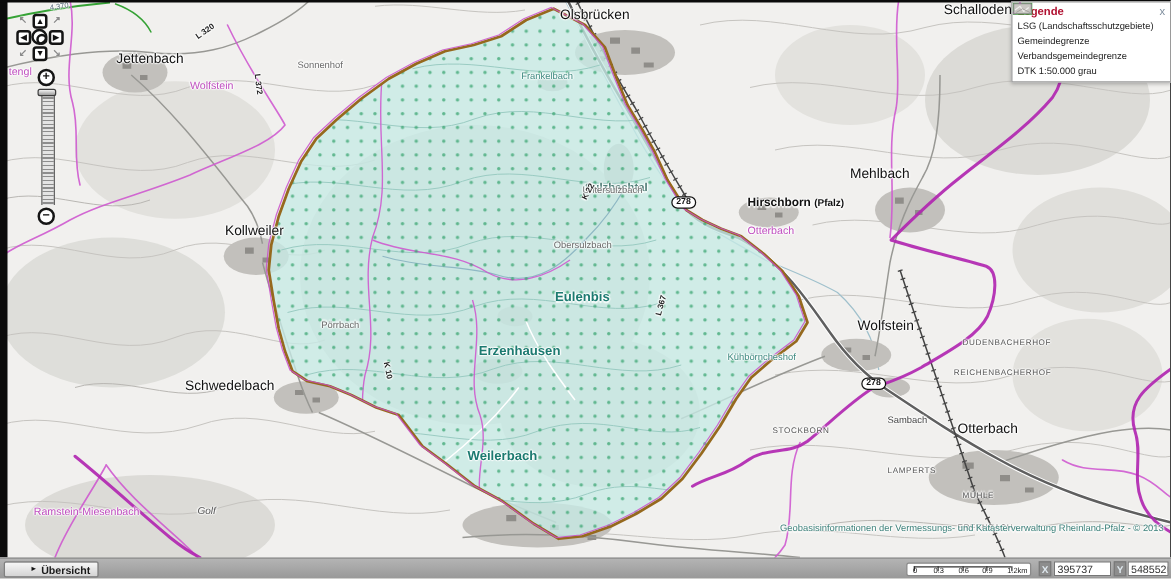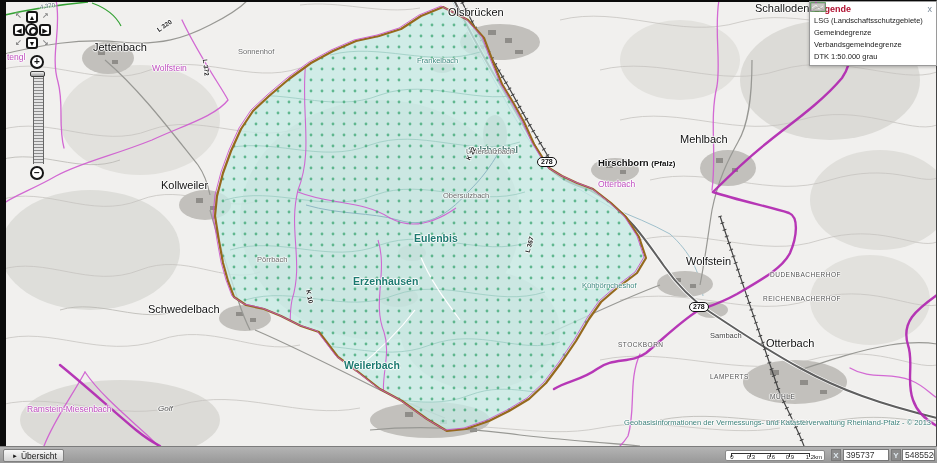--- a/index.html
+++ b/index.html
@@ -10,21 +10,21 @@
   .edge-left{position:absolute;left:0;top:0;width:6px;height:446px;background:#0b0b0b;z-index:30;}
   .edge-top{position:absolute;left:0;top:0;width:937px;height:2px;background:#0b0b0b;z-index:30;}
   .edge-right{position:absolute;right:0;top:0;width:1px;height:446px;background:#444;z-index:30;}
 
   
   .ml{position:absolute;white-space:nowrap;z-index:10;
       text-shadow:-1px 0 1px #fff,1px 0 1px #fff,0 -1px 1px #fff,0 1px 1px #fff;}
   .t-town{font-size:11px;font-weight:normal;color:#111;}
   .t-town-sm{font-size:9.5px;font-weight:bold;color:#111;}
   .t-suffix{font-size:8px;font-weight:bold;color:#111;}
-  .t-town2{font-size:10.5px;font-weight:bold;color:#1c7a70;}
+  .t-town2{font-size:10.5px;font-weight:bold;color:#1c7a70;margin-left:30px;}
   .t-valley{font-size:9px;font-weight:bold;color:#46766f;}
   .t-sm{font-size:7.5px;color:#6b6b6b;margin-top:20px;}
   .t-smteal{font-size:7.5px;color:#3f8a80;}
   .t-mag{font-size:8.5px;color:#c04fc0;}
   .t-caps{font-size:6.5px;color:#555;letter-spacing:.5px;}
   .t-wm{font-size:27px;font-weight:bold;color:rgba(52,148,138,.55);letter-spacing:7px;text-shadow:none;}
   .t-road{font-size:6.5px;font-weight:bold;color:#222;}
   .t-badge{font-size:7px;font-weight:bold;color:#111;background:#fff;border:1px solid #111;
            border-radius:6px;padding:0 3px;line-height:8px;text-shadow:none;}
   .t-italic{font-style:italic;font-size:8px;color:#555;}
@@ -58,23 +58,23 @@
   .legend-ic{width:17px;height:10px;flex:0 0 17px;margin-right:3px;}
   .legend-lb{font-size:7.5px;color:#222;white-space:nowrap;}
 
   
   .attrib{position:absolute;right:6px;bottom:19px;font-size:7.5px;color:#3f837c;z-index:20;
           text-shadow:-1px 0 1px #fff,1px 0 1px #fff,0 -1px 1px #fff,0 1px 1px #fff;padding-left:16px;}
 
   
   .statusbar{position:absolute;left:0;bottom:0;width:937px;height:17px;z-index:60;
              background:linear-gradient(#b4b4b4,#989898);border-top:1px solid #7c7c7c;box-sizing:border-box;}
-  .ov-btn{position:absolute;left:3px;top:2px;height:13px;padding:0 6px 0 8px;display:flex;align-items:center;
+  .ov-btn{position:absolute;left:3px;top:2px;height:13px;padding:0 6px 0 20px;display:flex;align-items:center;
           background:linear-gradient(#f7f7f7,#d4d4d4);border:1px solid #808080;border-radius:2px;
-          font-size:8.5px;color:#1a1a1a;cursor:pointer;box-sizing:border-box;}
+          font-size:8.5px;color:#1a1a1a;cursor:pointer;box-sizing:border-box;font-weight:bold;}
   .ov-arrow{font-size:6px;margin-right:3px;color:#111;}
   .scalebar{position:absolute;right:112px;top:3px;width:100px;height:11px;background:#fff;
             border:1px solid #8a8a8a;border-radius:2px;box-sizing:border-box;}
   .sb-line{position:absolute;left:5px;top:2px;width:78px;height:1px;background:#333;}
   .sb-tick{position:absolute;top:2px;width:1px;height:4px;background:#333;}
   .sb-num{position:absolute;top:3px;font-size:6px;color:#222;transform:translateX(-50%);}
   .sb-unit{position:absolute;top:3px;right:2px;font-size:6px;color:#222;}
   .coord-chip{position:absolute;top:2px;width:10px;height:12px;background:#8d8d8d;border:1px solid #7a7a7a;
               color:#dfe8ee;font-size:8px;font-weight:bold;text-align:center;line-height:12px;box-sizing:border-box;}
   .coord-input{position:absolute;top:2px;height:12px;background:#fff;border:1px solid #777;
@@ -250,21 +250,21 @@
       <g fill="none" stroke="#b127b1" stroke-width="2.4" opacity="0.92" stroke-linecap="round">
         <path d="M838,0 C852,32 856,58 842,78 C820,104 790,124 768,142 C745,160 727,178 713,192"></path>
         <path d="M713,192 C737,200 766,206 789,213 C799,217 797,237 790,253 C782,269 759,281 737,294 C719,304 707,307 699,310 C681,321 663,339 646,353 C631,364 613,357 597,369 C582,380 567,381 554,389"></path>
         <path d="M937,295 C916,310 901,322 908,345 C914,362 906,382 913,400 C917,412 926,420 937,426"></path>
         <path d="M60,365 C86,386 112,410 136,430 C146,438 154,443 160,446"></path>
       </g>
     </svg>
 
     <span class="ml t-town" style="left:448px;top:6px">Olsbrücken</span>
     <span class="ml t-town" style="left:93px;top:41px">Jettenbach</span>
-    <span class="ml t-town" style="left:161px;top:179px">Kollweiler</span>
+    <span class="ml t-town" style="left:180px;top:179px">Kollweiler</span>
     <span class="ml t-town" style="left:148px;top:303px">Schwedelbach</span>
     <span class="ml t-town-sm" style="left:598px;top:157px"><span>Hirschborn</span> <span class="t-suffix">(Pfalz)</span></span>
     <span class="ml t-town" style="left:680px;top:133px">Mehlbach</span>
     <span class="ml t-town" style="left:686px;top:255px">Wolfstein</span>
     <span class="ml t-town" style="left:766px;top:337px">Otterbach</span>
     <span class="ml t-town" style="left:755px;top:2px">Schallodenbach</span>
     <span class="ml t-town2" style="left:414px;top:232px">Eulenbis</span>
     <span class="ml t-town2" style="left:353px;top:275px">Erzenhausen</span>
     <span class="ml t-town2" style="left:344px;top:359px">Weilerbach</span>
     <span class="ml t-valley" style="left:468px;top:145px">Sulzbachtal</span>

